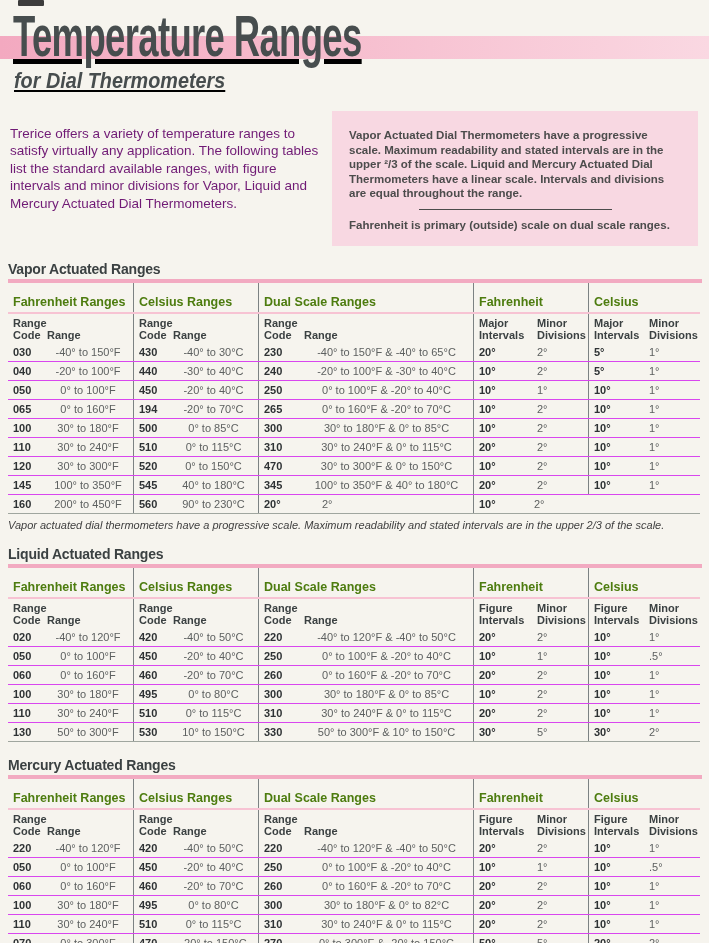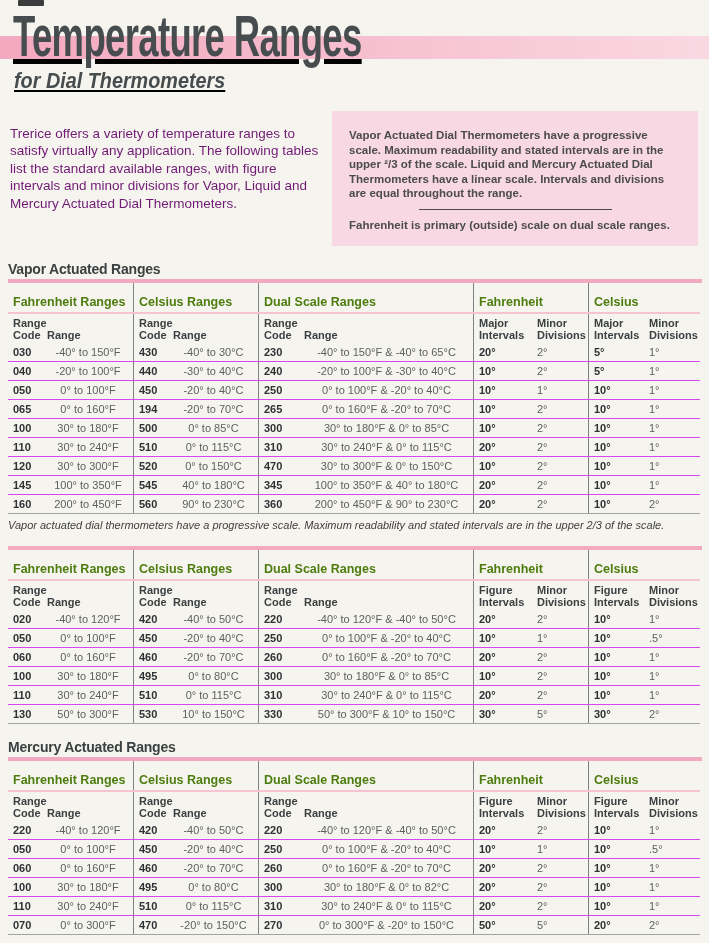--- a/index.html
+++ b/index.html
@@ -293,39 +293,36 @@
           </div>
           <div class="grow drow">
             <div class="cell g0">
               <span class="sp c">160</span>
               <span class="sp vc">200° to 450°F</span>
             </div>
             <div class="cell g1">
               <span class="sp c">560</span>
               <span class="sp vc">90° to 230°C</span>
             </div>
-            <div class="cell g2">
-              <span class="sp c">360</span>
-              <span class="sp vc">200° to 450°F &amp; 90° to 230°C</span>
-            </div>
             <div class="cell g3">
               <span class="sp c">20°</span>
               <span class="sp vi">2°</span>
             </div>
             <div class="cell g4">
               <span class="sp c">10°</span>
               <span class="sp vi">2°</span>
             </div>
           </div>
         </div>
     </div>
     <p class="footnote">Vapor actuated dial thermometers have a progressive scale. Maximum readability and stated intervals are in the upper 2/3 of the scale.</p>
   </section>
 
   <section class="range-section">
+    <h2 class="sec-title">Liquid Actuated Ranges</h2>
     <div class="bar"></div>
     <div class="rtable">
       <div class="grow ghead">
           <div class="gcell">Fahrenheit Ranges</div>
           <div class="gcell">Celsius Ranges</div>
           <div class="gcell">Dual Scale Ranges</div>
           <div class="gcell">Fahrenheit</div>
           <div class="gcell">Celsius</div>
         </div>
       <div class="grow shead">

